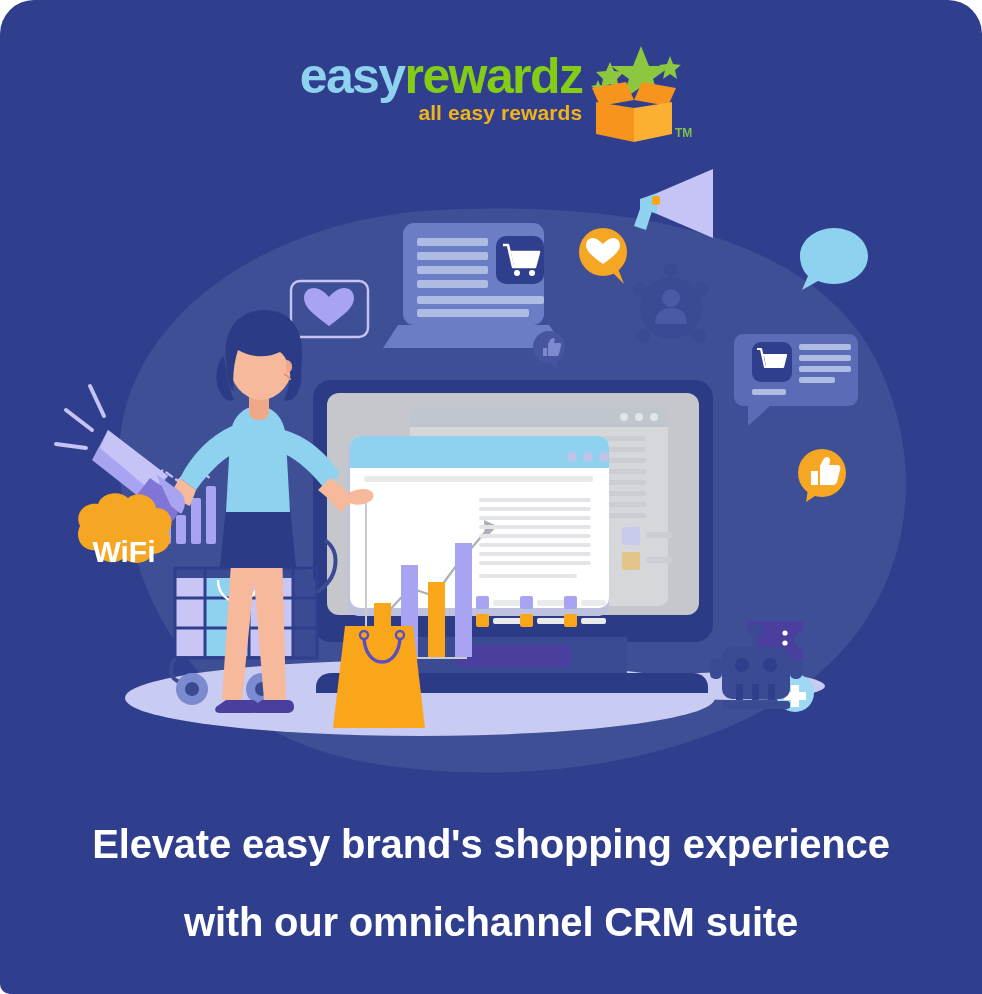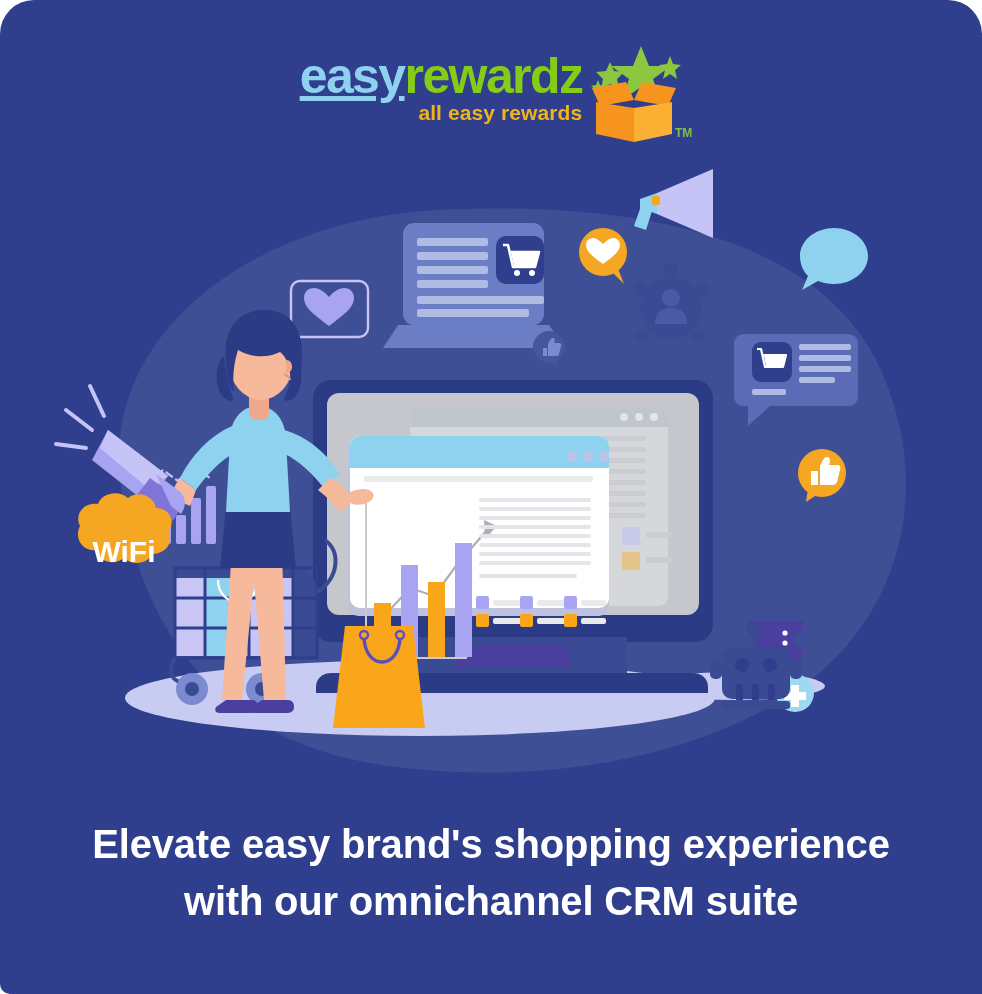--- a/index.html
+++ b/index.html
@@ -21,21 +21,21 @@
   .logo-wrap{
     position:absolute;left:0;right:0;top:44px;
     display:flex;align-items:flex-start;justify-content:center;
     gap:6px;
   }
   .logo-text{position:relative;padding-top:8px;}
   .logo-main{
     font-size:50px;line-height:0.96;letter-spacing:-1.6px;
     font-weight:bold;white-space:nowrap;
   }
-  .logo-easy{color:#8ED2F0;text-decoration:underline;}
+  .logo-easy{color:#8ED2F0;}
   .logo-rewardz{color:#84cc16;}
   .logo-sub{
     color:#F1B31A;font-size:21px;font-weight:bold;
     letter-spacing:0.1px;text-align:right;margin-top:1px;white-space:nowrap;
   }
   .logo-box{position:relative;width:96px;height:100px;margin-left:-2px;}
   .tm{
     position:absolute;right:-10px;bottom:4px;
     color:#7FBF4A;font-size:12px;font-weight:bold;
   }
@@ -44,21 +44,21 @@
   .art{position:absolute;left:0;top:148px;width:982px;height:660px;}
   .art svg{display:block;width:982px;height:660px;}
 
   
   .tagline{
     position:absolute;left:0;right:0;top:816px;
     text-align:center;color:#FFFFFF;
     font-size:40px;font-weight:bold;line-height:1.42;
     letter-spacing:-0.2px;
   }
-  .tagline .l2{display:block;}
+  .tagline .l2{display:block;margin-top:21px;}
 </style>
 </head>
 <body>
 
 <div class="poster">
 
   <div class="logo-wrap">
 
     <div class="logo-text">
       <div class="logo-main"><span class="logo-easy">easy</span><span class="logo-rewardz">rewardz</span></div>

